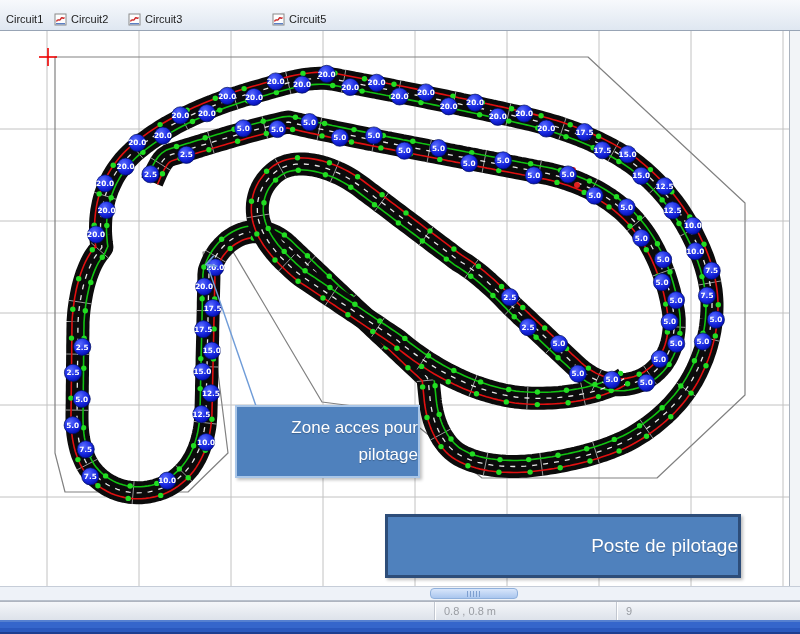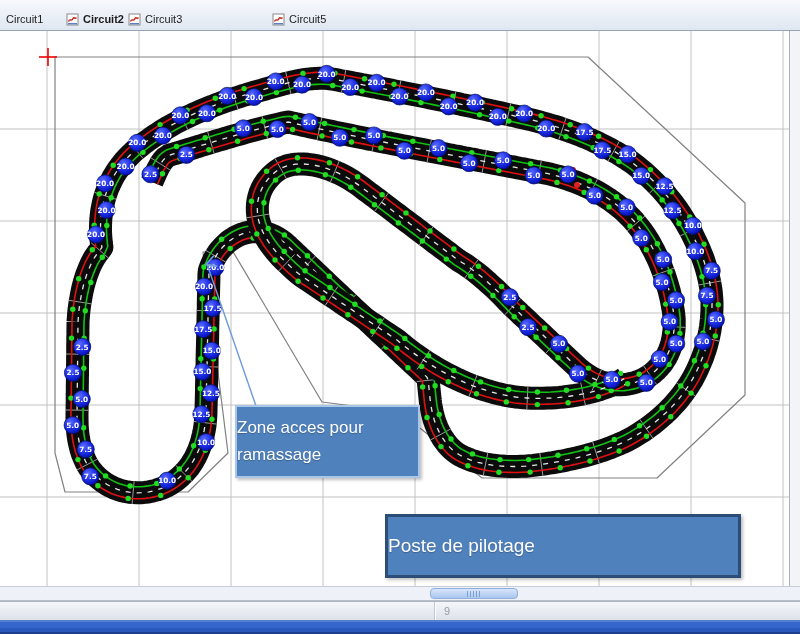--- a/index.html
+++ b/index.html
@@ -16,21 +16,21 @@
     font-weight:bold;color:#16337f;box-shadow:0 0 2px rgba(80,110,160,.4);margin-top:42px;}
   .tabicon{width:13px;height:13px;flex:0 0 auto;}
 
   
   #canvas{position:absolute;left:0;top:31px;width:800px;height:555px;background:#fff;}
   #canvas svg{display:block;}
   #rightedge{position:absolute;left:789px;top:31px;width:1px;height:555px;background:#aab2bd;}
   #rightfill{position:absolute;left:790px;top:31px;width:10px;height:555px;background:#f2f4f7;}
 
   
-  .callout{position:absolute;background:#4f81bd;color:#fff;text-align:left;
+  .callout{position:absolute;background:#4f81bd;color:#fff;text-align:right;
     display:flex;flex-direction:column;justify-content:center;box-sizing:border-box;
     text-shadow:0 1px 1px rgba(0,0,0,.25);box-shadow:2px 2px 3px rgba(0,0,0,.25);}
   #zonebox{left:235px;top:405px;width:185px;height:73px;border:2px solid #a9c6e8;
     font-size:17px;line-height:1.55;}
   #postebox{left:385px;top:514px;width:356px;height:64px;border:3px solid #2d4d79;
     font-size:19px;}
 
   
   #hscroll{position:absolute;left:0;top:586px;width:800px;height:15px;
     background:#eef2f8;border-top:1px solid #c6cdd8;border-bottom:1px solid #b7bfcb;box-sizing:border-box;}
@@ -59,21 +59,21 @@
 </style>
 </head>
 <body>
 
 <div id="app">
 
   <div id="tabbar">
       <div class="tab" style="left: 0px;">
         <span>Circuit1</span>
       </div>
-      <div class="tab" style="left: 60px; font-weight: bold;">
+      <div class="tab" style="left: 48px;">
         <svg class="tabicon" viewBox="0 0 13 13">
           <rect x="1" y="1" width="11" height="11" fill="#fdfdfd" stroke="#8a8a8a"></rect>
           <path d="M2.5,8.5 C4,4.5 5.5,9.5 7,5.5 C8,3.5 9.5,6.5 10.5,4.5" fill="none" stroke="#cc2222" stroke-width="1.4"></path>
           <rect x="2" y="10" width="9" height="1.4" fill="#5b7fc4"></rect>
         </svg>
         <span>Circuit2</span>
       </div>
       <div class="tab" style="left: 122px;">
         <svg class="tabicon" viewBox="0 0 13 13">
           <rect x="1" y="1" width="11" height="11" fill="#fdfdfd" stroke="#8a8a8a"></rect>
@@ -803,33 +803,34 @@
 
       <line id="zoneArrow" x1="256" y1="406" x2="207" y2="264" stroke="#6f9cd8" stroke-width="1.4" marker-end="url(#arrowhead)"></line>
     </svg>
   </div>
 
   <div id="rightfill"></div>
   <div id="rightedge"></div>
 
   <div id="zonebox" class="callout">
     <span>Zone acces pour</span>
-    <span>ramassage</span>
+    <span>pilotage</span>
   </div>
 
   <div id="postebox" class="callout">
     <span>Poste de pilotage</span>
   </div>
 
   <div id="hnotch"></div>
   <div id="hscroll">
     <div id="hthumb"></div>
   </div>
 
   <div id="statusbar">
     <div id="sp0" class="spanel"></div>
+    <div id="sp1" class="spanel">0.8 , 0.8 m</div>
     <div id="sp3" class="spanel">9</div>
   </div>
 
   <div id="bluebar">
       <div class="dark"></div>
     </div>
 </div>
 
 </body></html>

